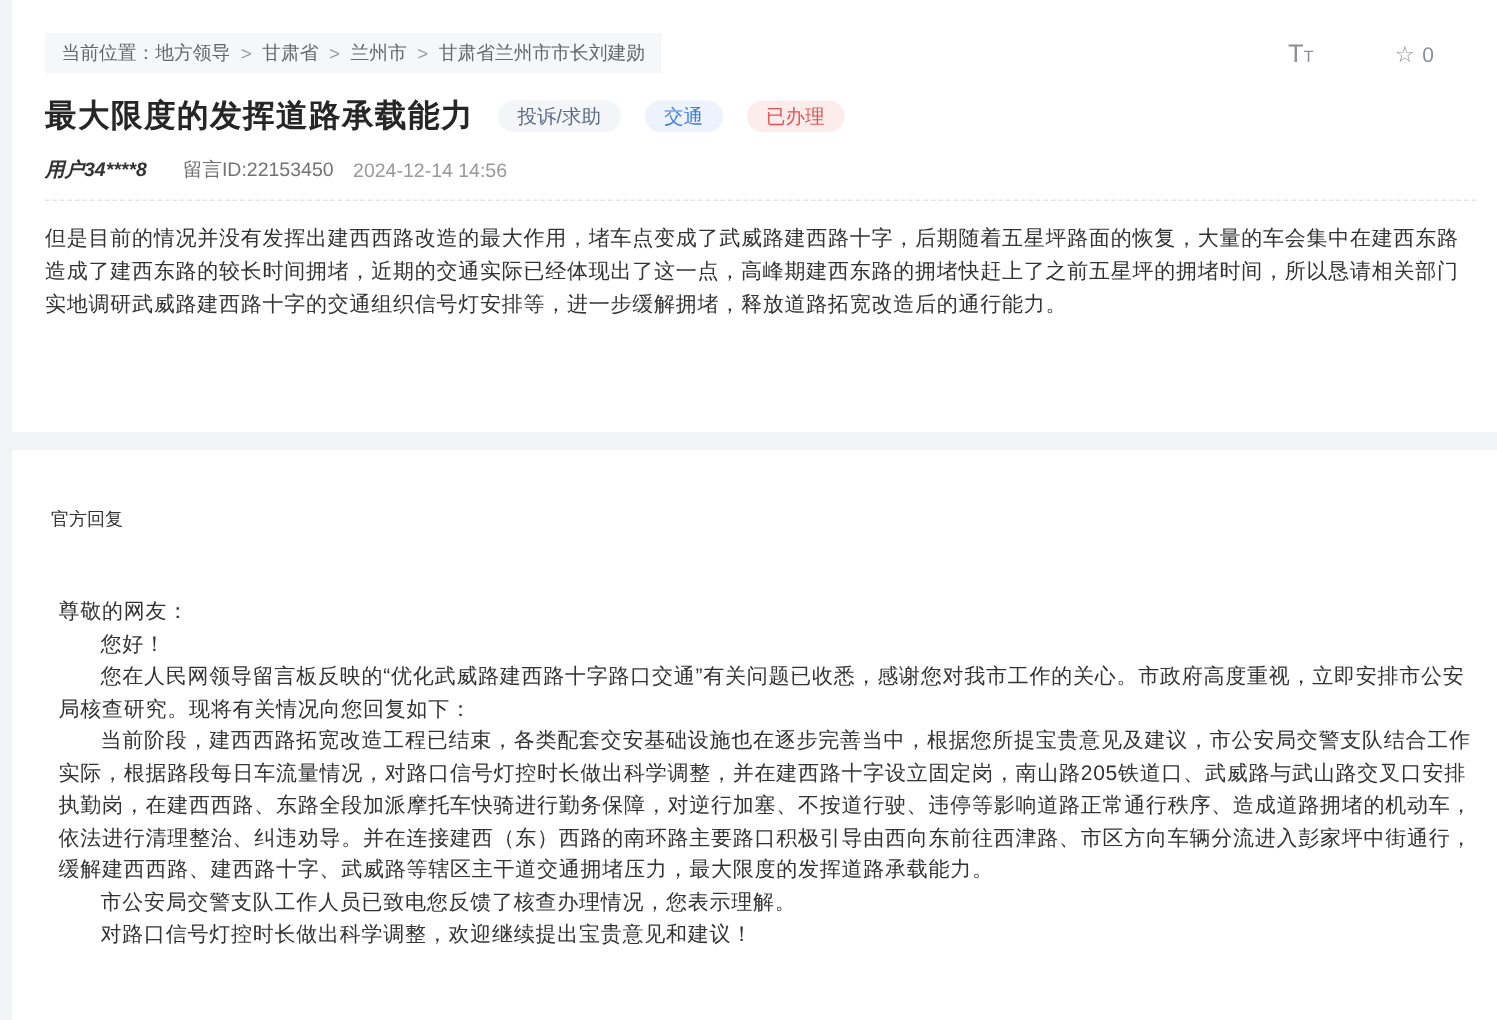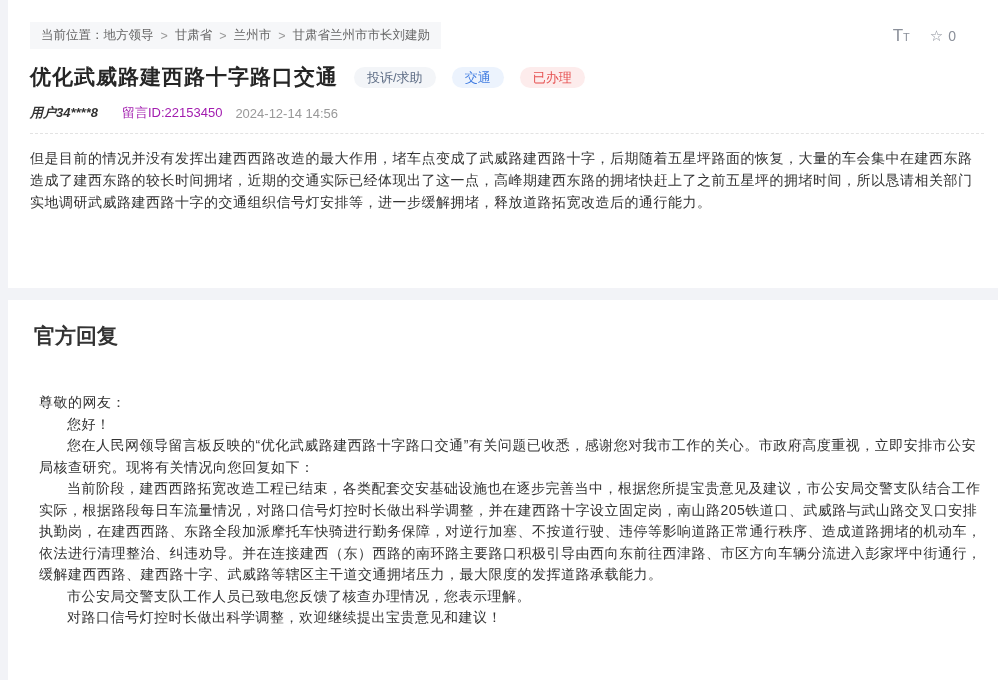--- a/index.html
+++ b/index.html
@@ -32,21 +32,21 @@
     padding: 5px 11px;
     font-size: 12.5px;
     color: #666666;
     white-space: nowrap;
   }
   .bc-item { color: #666666; text-decoration: none; cursor: pointer; }
   .bc-sep { margin: 0 7px; color: #999999; }
   .top-controls {
     display: flex;
     align-items: center;
-    gap: 20px;
+    gap: 54px;
     margin-right: 28px;
   }
   .font-size-ctrl { color: #8a8f99; cursor: pointer; line-height: 1; }
   .t-big   { font-size: 17px; }
   .t-small { font-size: 11px; }
   .star-ctrl {
     display: inline-flex;
     align-items: center;
     gap: 5px;
     color: #8a8f99;
@@ -77,21 +77,21 @@
   .tag-gray { color: #5e6d85; background: #f3f5f8; }
   .tag-blue { color: #3f7be0; background: #ecf3fd; }
   .tag-red  { color: #e65050; background: #fdecec; }
   .meta-row {
     display: flex;
     align-items: center;
     margin-top: 13px;
     font-size: 13px;
   }
   .meta-user { color: #333333; font-weight: bold; font-style: italic; }
-  .meta-id   { color: #a21caf; margin-left: 24px; }
+  .meta-id   { color: #737373; margin-left: 24px; }
   .meta-date { color: #999999; margin-left: 13px; }
   .dashed-divider {
     border-bottom: 1px dashed #e3e3e3;
     margin-top: 11px;
   }
   .post-body {
     margin-top: 13px;
     font-size: 14px;
     color: #333333;
     line-height: 22px;
@@ -99,23 +99,24 @@
   }
   .post-body p { margin-bottom: 7px; }
   
   .card-reply {
     margin-top: 12px;
     height: 380px;
     padding: 22px 14px 20px 26px;
     overflow: hidden;
   }
   .reply-heading {
-    font-size: 21px;
-    font-weight: bold;
+    font-size: 12px;
+    font-weight: normal;
     color: #333333;
+    margin-top: 16px;
   }
   .reply-item { margin-top: 42px; }
   .reply-header {
     display: flex;
     align-items: center;
   }
   .avatar {
     width: 32px; height: 32px;
     border-radius: 50%;
     background: #fbe9e7;
@@ -160,21 +161,21 @@
       <div class="top-controls">
         <span class="font-size-ctrl"><span class="t-big">T</span><span class="t-small">T</span></span>
         <span class="star-ctrl">
           <span class="star-glyph">☆</span>
           <span class="star-count">0</span>
         </span>
       </div>
     </div>
 
     <div class="title-row">
-      <h1 class="post-title">优化武威路建西路十字路口交通</h1>
+      <h1 class="post-title">最大限度的发挥道路承载能力</h1>
       <span class="tag tag-gray">投诉/求助</span>
       <span class="tag tag-blue">交通</span>
       <span class="tag tag-red">已办理</span>
     </div>
 
     <div class="meta-row">
       <span class="meta-user">用户34****8</span>
       <span class="meta-id">留言ID:22153450</span>
       <span class="meta-date">2024-12-14 14:56</span>
     </div>

